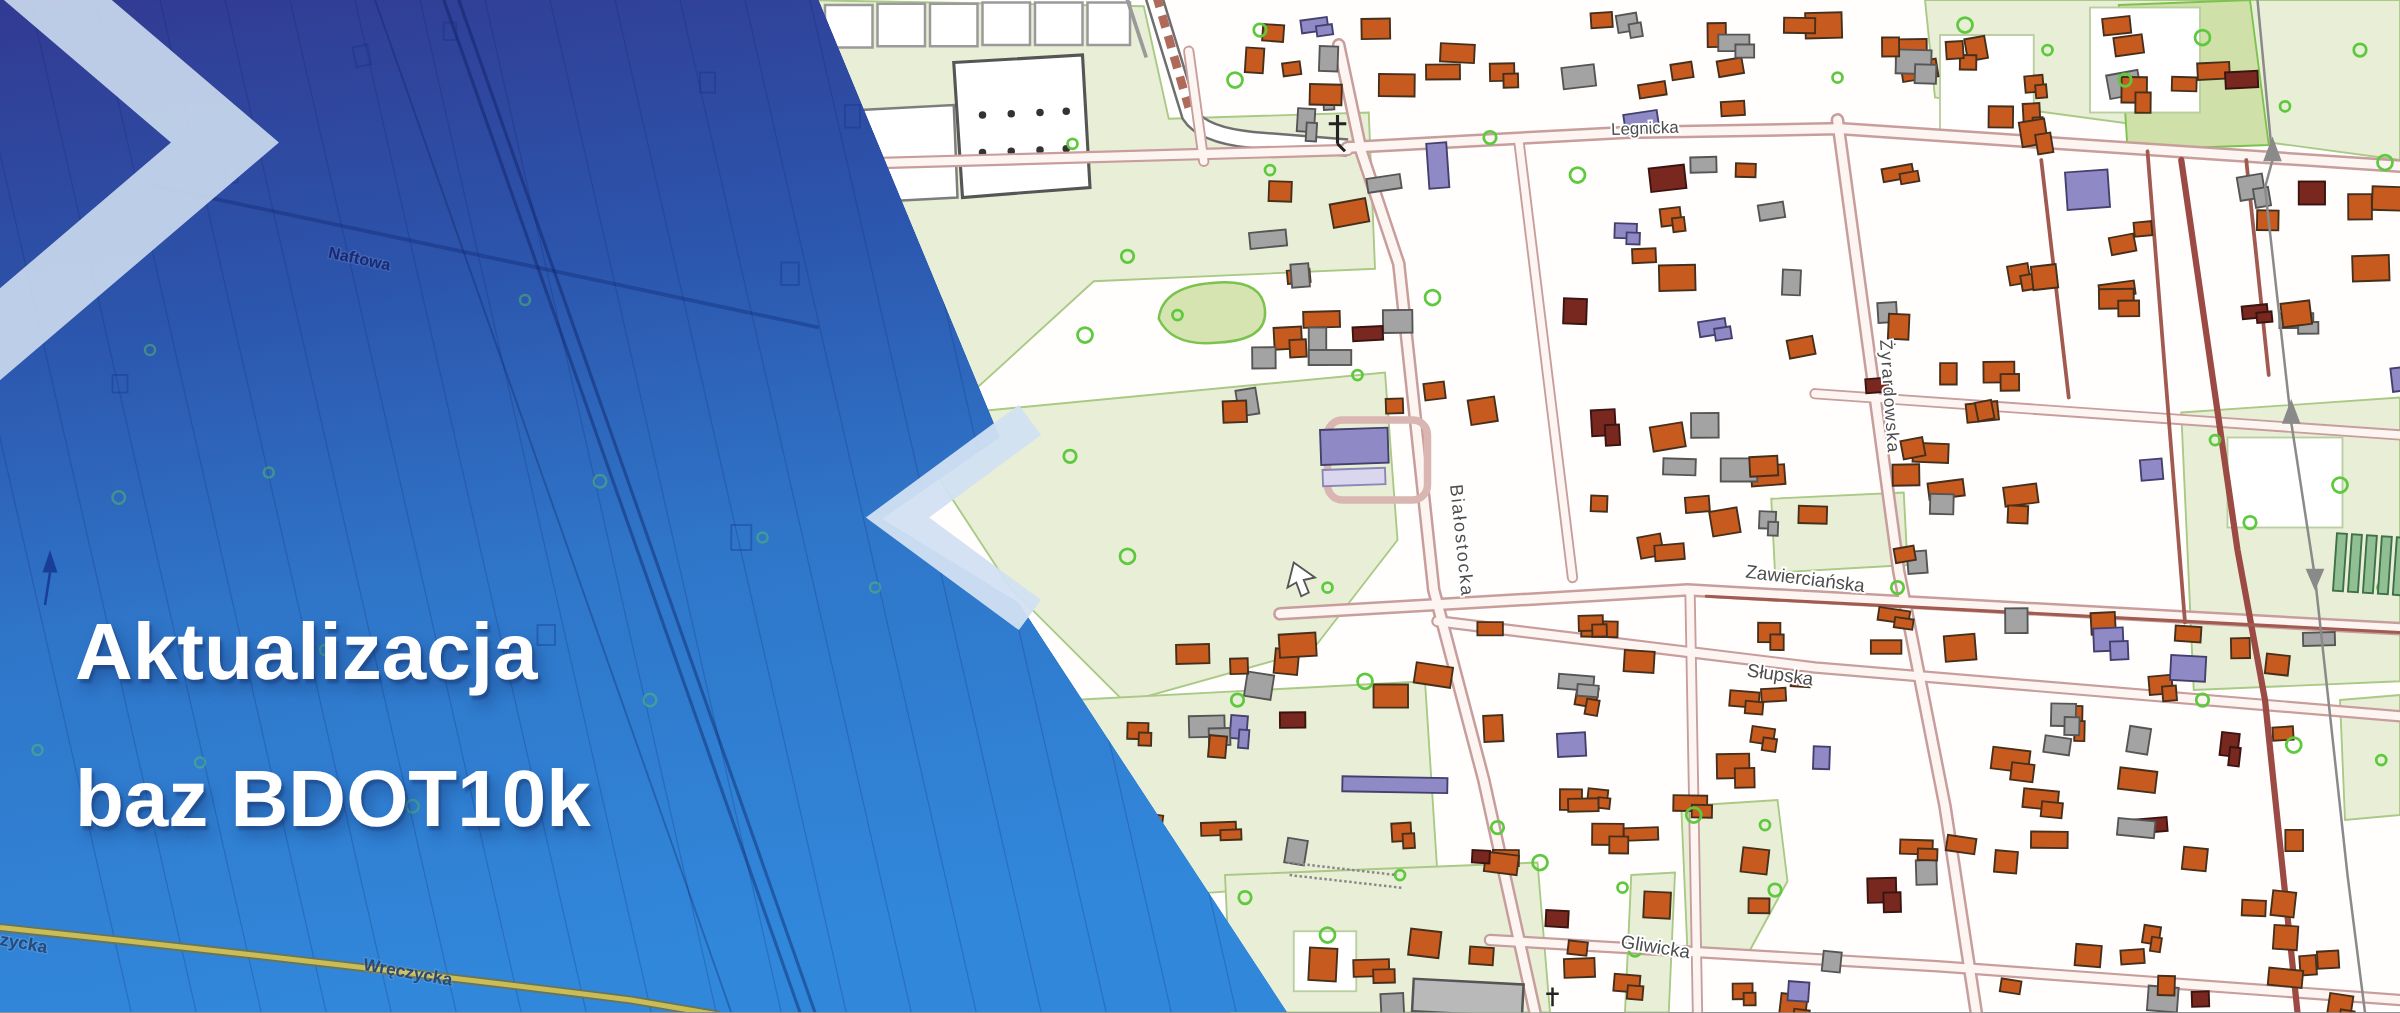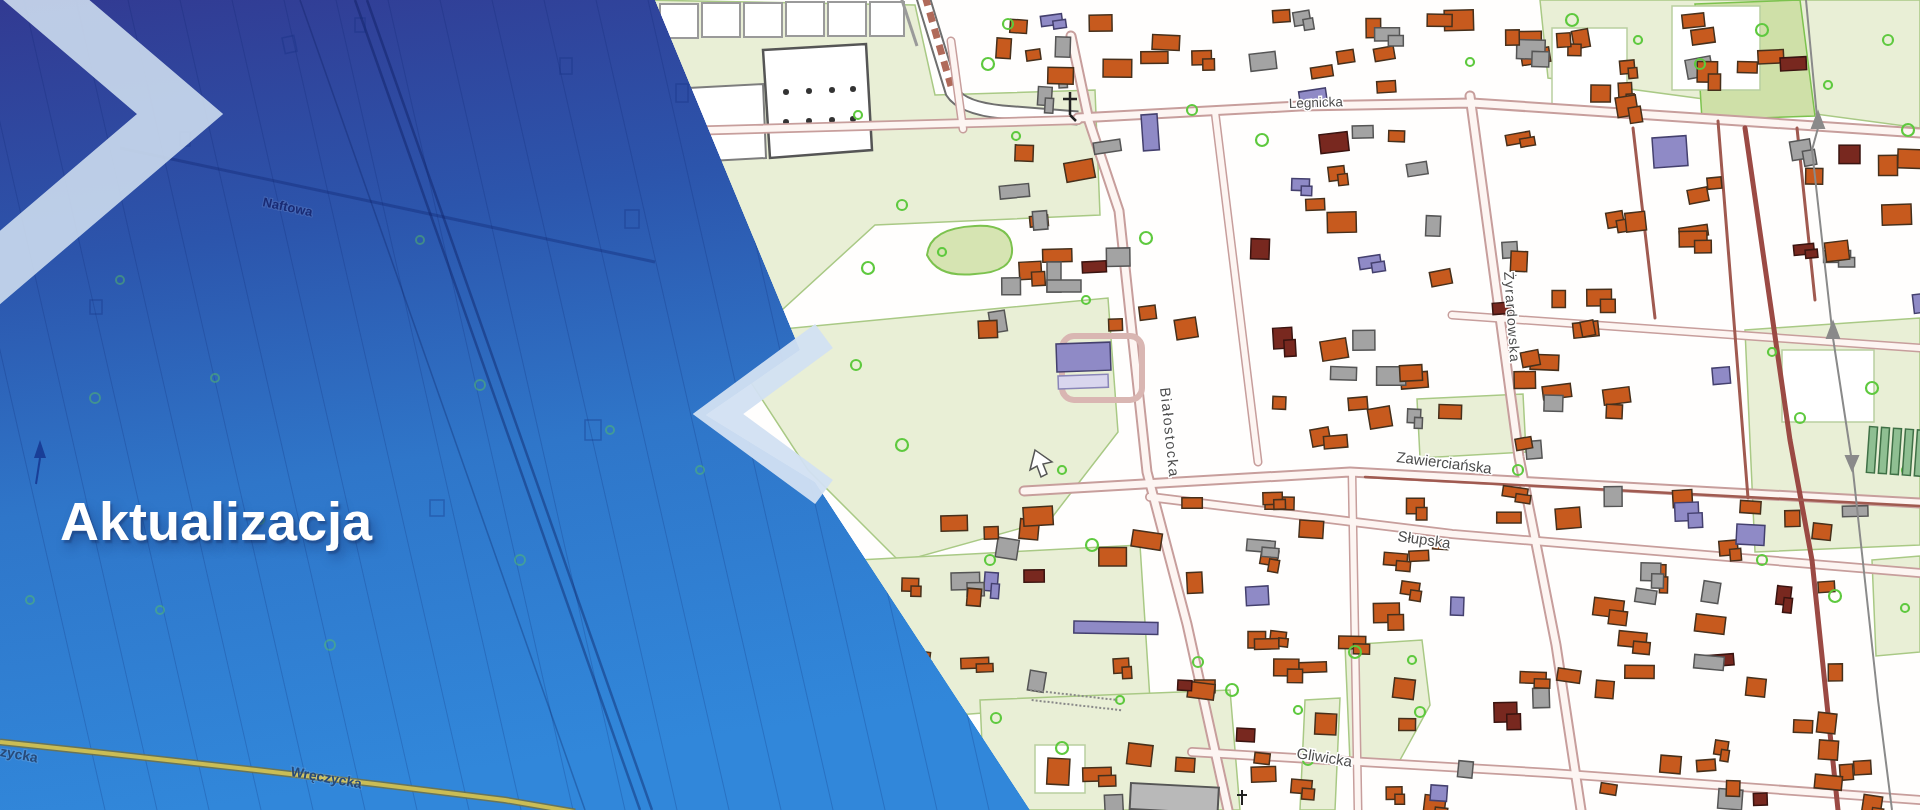--- a/index.html
+++ b/index.html
@@ -4,21 +4,21 @@
 <style>
   html,body{margin:0;padding:0;background:#222;}
   .stage{position:relative;width:1920px;height:810px;overflow:hidden;background:#fffefd;
          font-family:"Liberation Sans",sans-serif;}
   .stage svg{position:absolute;left:0;top:0;}
   .map-label{fill:#4d4d4d;paint-order:stroke;stroke:#ffffff;stroke-width:3px;
              font-family:"Liberation Sans",sans-serif;}
   .sub-label{paint-order:stroke;stroke:rgba(255,255,255,0.12);stroke-width:2px;
              font-family:"Liberation Sans",sans-serif;font-weight:bold;}
   .hero{position:absolute;left:60px;top:462px;color:#ffffff;font-weight:bold;
-        font-size:54px;line-height:118px;letter-spacing:0px;white-space:nowrap;
+        font-size:64px;line-height:118px;letter-spacing:0px;white-space:nowrap;
         text-shadow:2px 3px 2px rgba(20,40,90,.38), 5px 7px 12px rgba(15,30,80,.35);}
 </style>
 </head>
 <body>
 
 <div class="stage">
 
 <svg width="1920" height="810" viewBox="0 0 1920 810">
   <defs>
     <linearGradient id="ovgrad" x1="0" y1="0" x2="0.18" y2="1">
@@ -984,15 +984,16 @@
     <text class="sub-label" font-size="14" fill="#274a79" transform="translate(-34,750) rotate(10)">Wręczycka</text>
     <text class="sub-label" font-size="14" fill="#274a79" transform="translate(290,776) rotate(10)">Wręczycka</text>
   </g>
 
   <path d="M-30,-65 L180,114 L-30,293" fill="none" stroke="#ccdbee" stroke-width="56" stroke-linejoin="miter" opacity="0.9"></path>
   <path d="M824,336 L718,414 L824,492" fill="none" stroke="#d2e0f2" stroke-width="30" stroke-linejoin="miter" opacity="0.95"></path>
 </svg>
 
 <div class="hero">
   <div>Aktualizacja</div>
+  <div>baz BDOT10k</div>
 </div>
 
 </div>
 
 </body></html>

